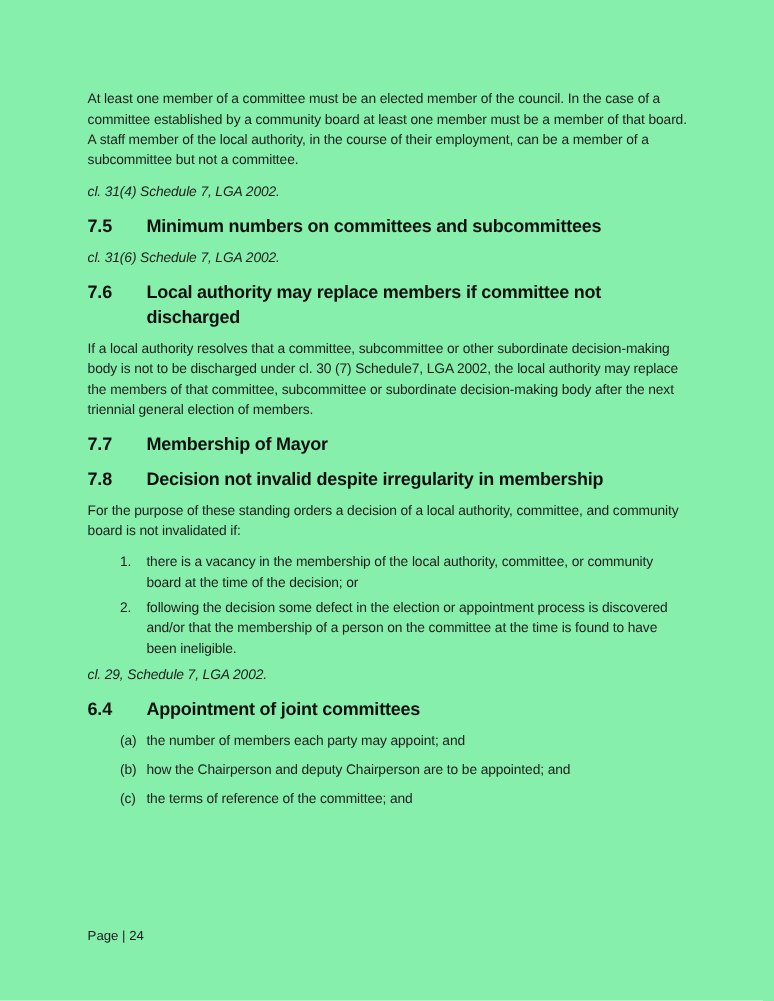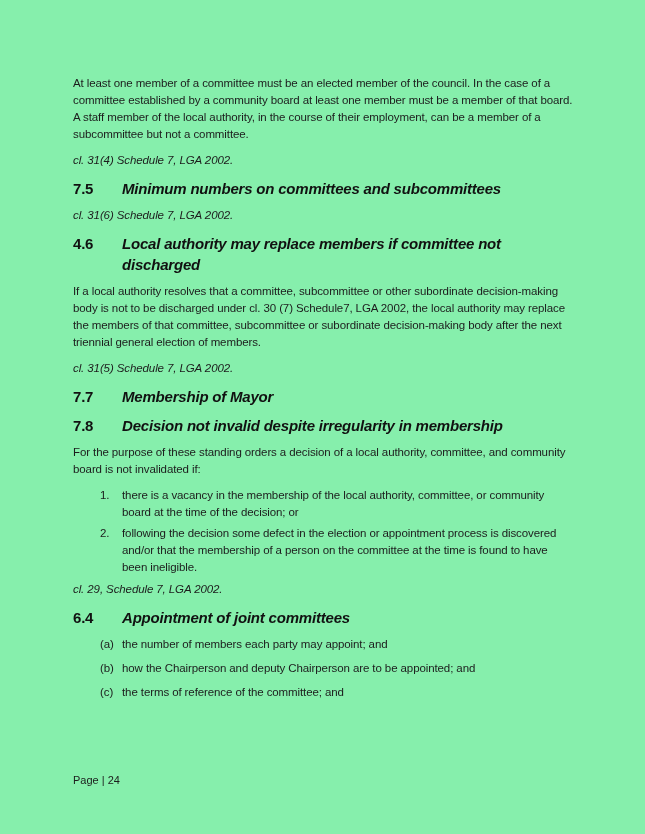--- a/index.html
+++ b/index.html
@@ -34,21 +34,21 @@
   h2.section-heading {
     display: flex;
     font-size: 15px;
     line-height: 21px;
     font-weight: 700;
     color: #111111;
     margin: 4px 0 8px 0;
     letter-spacing: -0.2px;
   }
   h2.section-heading .hnum { width: 49px; flex: 0 0 49px; }
-  h2.section-heading .htitle { flex: 1; font-style: italic; }
+  h2.section-heading .htitle { flex: 1; }
   .list { margin: 0 0 5px 0; }
   .li {
     display: flex;
     padding-left: 27px;
   }
   .li .marker { width: 22px; flex: 0 0 22px; }
   .li .li-text { flex: 1; }
   .list-num .li { margin-bottom: 4px; }
   .list-alpha .li { margin-bottom: 7px; }
   .footer {
@@ -69,25 +69,24 @@
     <p class="body-par">At least one member of a committee must be an elected member of the council. In the case of a committee established by a community board at least one member must be a member of that board. A staff member of the local authority, in the course of their employment, can be a member of a subcommittee but not a committee.</p>
     <p class="citation">cl. 31(4) Schedule 7, LGA 2002.</p>
 
     <h2 class="section-heading">
       <span class="hnum">7.5</span>
       <span class="htitle">Minimum numbers on committees and subcommittees</span>
     </h2>
     <p class="citation">cl. 31(6) Schedule 7, LGA 2002.</p>
 
     <h2 class="section-heading">
-      <span class="hnum">4.6</span>
+      <span class="hnum">7.6</span>
       <span class="htitle">Local authority may replace members if committee not discharged</span>
     </h2>
     <p class="body-par">If a local authority resolves that a committee, subcommittee or other subordinate decision-making body is not to be discharged under cl. 30 (7) Schedule7, LGA 2002, the local authority may replace the members of that committee, subcommittee or subordinate decision-making body after the next triennial general election of members.</p>
-    <p class="citation">cl. 31(5) Schedule 7, LGA 2002.</p>
 
     <h2 class="section-heading">
       <span class="hnum">7.7</span>
       <span class="htitle">Membership of Mayor</span>
     </h2>
 
     <h2 class="section-heading">
       <span class="hnum">7.8</span>
       <span class="htitle">Decision not invalid despite irregularity in membership</span>
     </h2>

